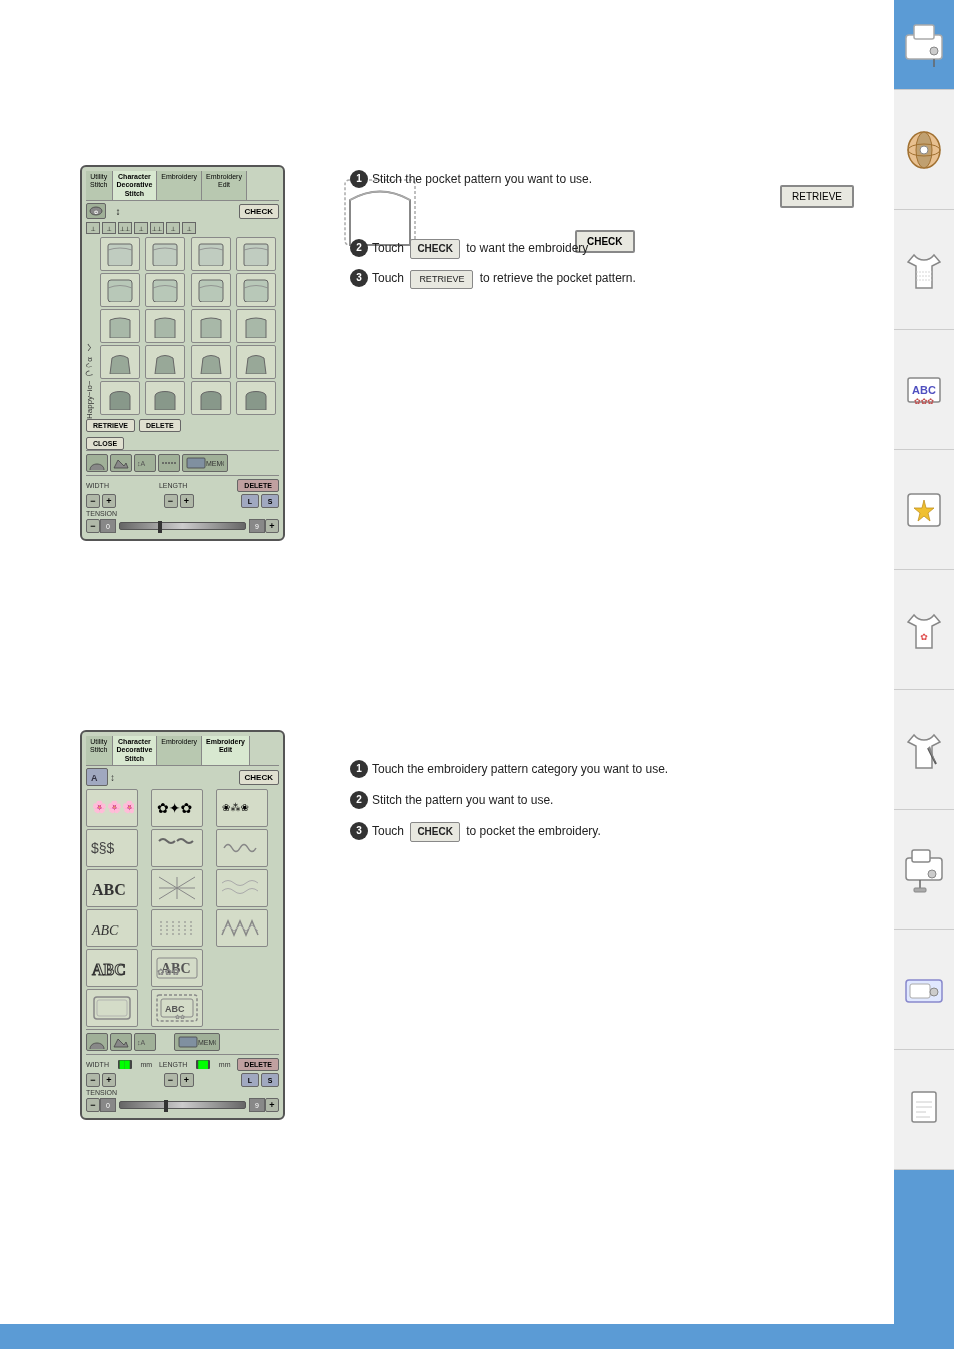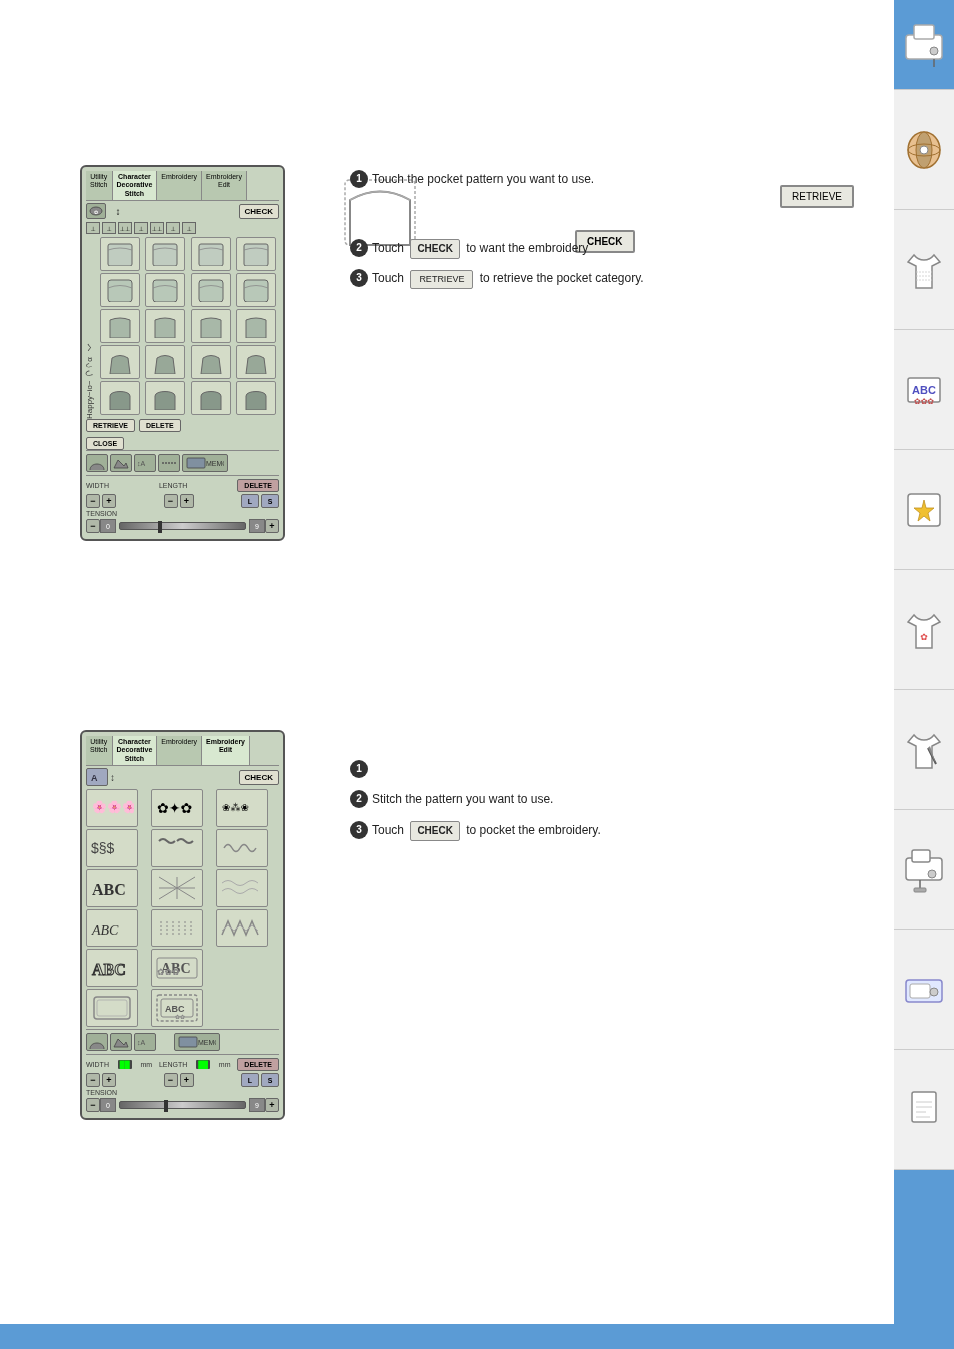--- a/index.html
+++ b/index.html
@@ -683,36 +683,36 @@
   <button class="retrieve-standalone">RETRIEVE</button>
 </div>
 
 <div style="position:absolute; left:575px; top:230px;">
   <button class="check-standalone">CHECK</button>
 </div>
 
 <div class="desc-area">
   <div class="step-row">
     <span class="num-circle">1</span>
-    <span>Touch the pocket pattern you want to use.</span>
+    <span>Stitch the pocket pattern you want to use.</span>
   </div>
   <div class="step-row" style="margin-top: 50px;">
     <span class="num-circle">2</span>
     <span>
       <span>Touch</span>
       <span class="inline-btn">CHECK</span>
       <span>to want the embroidery</span>
     </span>
   </div>
   <div class="step-row" style="margin-top: 10px;">
     <span class="num-circle">3</span>
     <span>
       <span>Touch</span>
       <span class="inline-retrieve">RETRIEVE</span>
-      <span>to retrieve the pocket category.</span>
+      <span>to retrieve the pocket pattern.</span>
     </span>
   </div>
 </div>
 
 <div style="position:absolute; left:80px; top:730px;">
   <div class="lcd-panel" style="width:205px;">
 
     <div class="lcd-tabs">
       <div class="lcd-tab">Utility<br>Stitch</div>
       <div class="lcd-tab active">Character<br>Decorative<br>Stitch</div>
@@ -913,20 +913,21 @@
         <div class="ctrl-value">9</div>
         <div class="ctrl-btn">+</div>
       </div>
     </div>
   </div>
 </div>
 
 <div class="desc-area2">
   <div class="step-row">
     <span class="num-circle">1</span>
+    <span>Touch the embroidery pattern category you want to use.</span>
   </div>
   <div class="step-row" style="margin-top:12px;">
     <span class="num-circle">2</span>
     <span>Stitch the pattern you want to use.</span>
   </div>
   <div class="step-row" style="margin-top:12px;">
     <span class="num-circle">3</span>
     <span>
       <span>Touch</span>
       <span class="inline-btn">CHECK</span>

